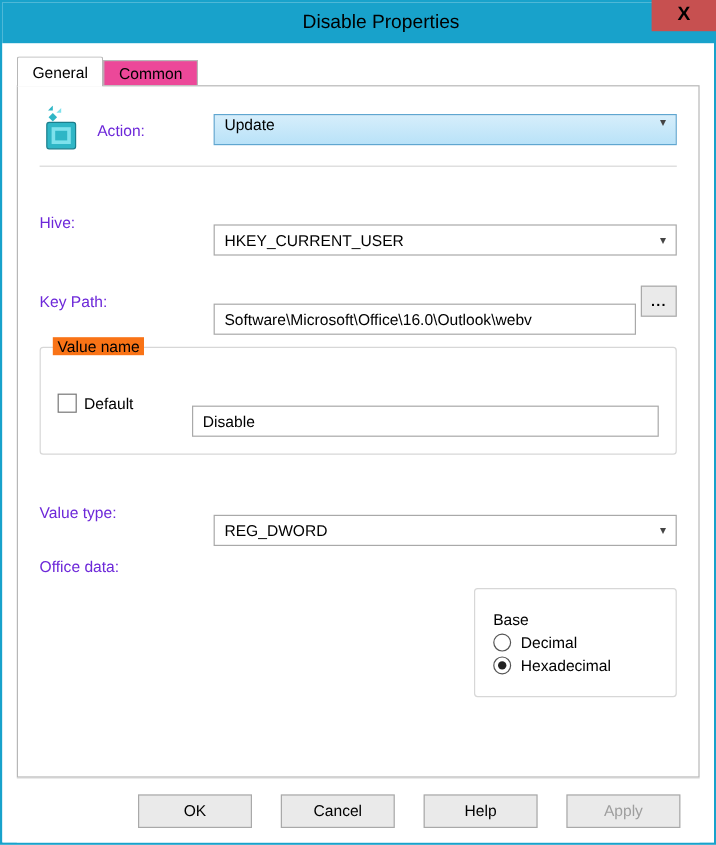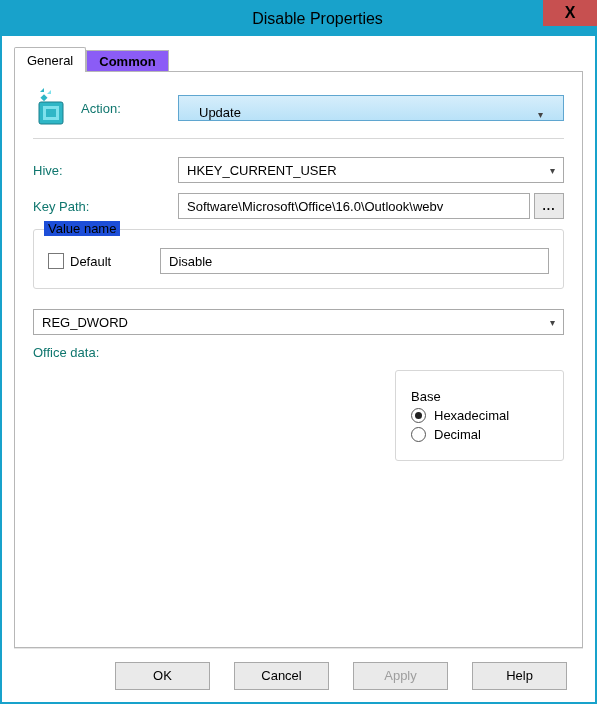--- a/index.html
+++ b/index.html
@@ -75,26 +75,25 @@
     margin-top: 11px;
   }
   .tab.active {
     z-index: 2;
     background: #fff;
     border-top-left-radius: 2px;
     border-top-right-radius: 2px;
     padding-top: 5px;
   }
   .tab.inactive {
-    background: #8b5cf6;
+    background: #ec4899;
     height: 22px;
     padding-top: 3px;
     padding-bottom: 3px;
     z-index: 0;
-    font-weight: bold;
   }
   .tab-panel {
     border: 1px solid #b7b7b7;
     position: relative;
     margin-top: -1px;
     padding: 16px 18px 20px 18px;
     flex: 1;
     background: #fff;
   }
   .tab.active::after {
@@ -106,56 +105,57 @@
     height: 1px;
     background: #fff;
   }
   .form-row {
     display: flex;
     align-items: center;
     margin-bottom: 10px;
   }
   .form-label {
     width: 145px;
-    color: #0f766e;
+    color: #6d28d9;
     font-size: 13px;
   }
   .icon-cell {
     width: 48px;
     display: flex;
     align-items: flex-start;
     justify-content: flex-start;
   }
   .action-dd {
     flex: 1;
     height: 26px;
     background: linear-gradient(#d6eefb, #b9e2f8);
     border: 1px solid #5fa6d0;
     display: flex;
-    align-items: flex-end;
-    padding: 0 20px;
+    align-items: flex-start;
+    padding: 0 8px;
     justify-content: space-between;
     cursor: pointer;
   }
   .hr {
     border: none;
     border-top: 1px solid #d7d7d7;
     margin: 10px 0 18px 0;
   }
   .select-box, .text-box {
     flex: 1;
     height: 26px;
     border: 1px solid #a9a9a9;
     background: #fff;
     padding: 0 8px;
     font-size: 13px;
     color: #000;
     display: flex;
     align-items: center;
     justify-content: space-between;
+    margin-top: 30px;
   }
   .text-box { justify-content: flex-start; }
   .chev {
     font-size: 10px;
     color: #444;
   }
   .browse-btn {
     width: 30px;
     height: 26px;
     margin-left: 4px;
@@ -173,21 +173,21 @@
     border: 1px solid #d7d7d7;
     border-radius: 3px;
     margin: 8px 0 20px 0;
     padding: 18px 14px 14px 14px;
     position: relative;
   }
   .fieldset .legend {
     position: absolute;
     top: -9px;
     left: 10px;
-    background: #1d4ed8;
+    background: #f97316;
     padding: 0 4px;
     font-size: 13px;
     color: #000;
   }
   .checkbox {
     width: 16px;
     height: 16px;
     border: 1px solid #777;
     background: #fff;
     display: inline-block;
@@ -333,55 +333,56 @@
             <span class="checkbox"></span>
             <span>Default</span>
           </div>
           <div class="text-box">
             <span>Disable</span>
           </div>
         </div>
       </div>
 
       <div class="form-row">
+        <div class="form-label">Value type:</div>
         <div class="select-box">
           <span>REG_DWORD</span>
           <span class="chev">▾</span>
         </div>
       </div>
 
       <div class="form-row">
         <div class="form-label">Office data:</div>
       </div>
 
       <div style="display:flex;">
         <div class="base-fieldset">
           <span class="legend">Base</span>
           <div class="radio-row">
+            <span class="radio"></span>
+            <span>Decimal</span>
+          </div>
+          <div class="radio-row">
             <span class="radio checked"></span>
             <span>Hexadecimal</span>
           </div>
-          <div class="radio-row">
-            <span class="radio"></span>
-            <span>Decimal</span>
-          </div>
         </div>
       </div>
 
     </div>
 
     <div class="footer">
       <div class="btn">
         <span>OK</span>
       </div>
       <div class="btn">
         <span>Cancel</span>
       </div>
+      <div class="btn">
+        <span>Help</span>
+      </div>
       <div class="btn disabled">
         <span>Apply</span>
       </div>
-      <div class="btn">
-        <span>Help</span>
-      </div>
     </div>
 
   </div>
 </div>
 
 </body></html>

